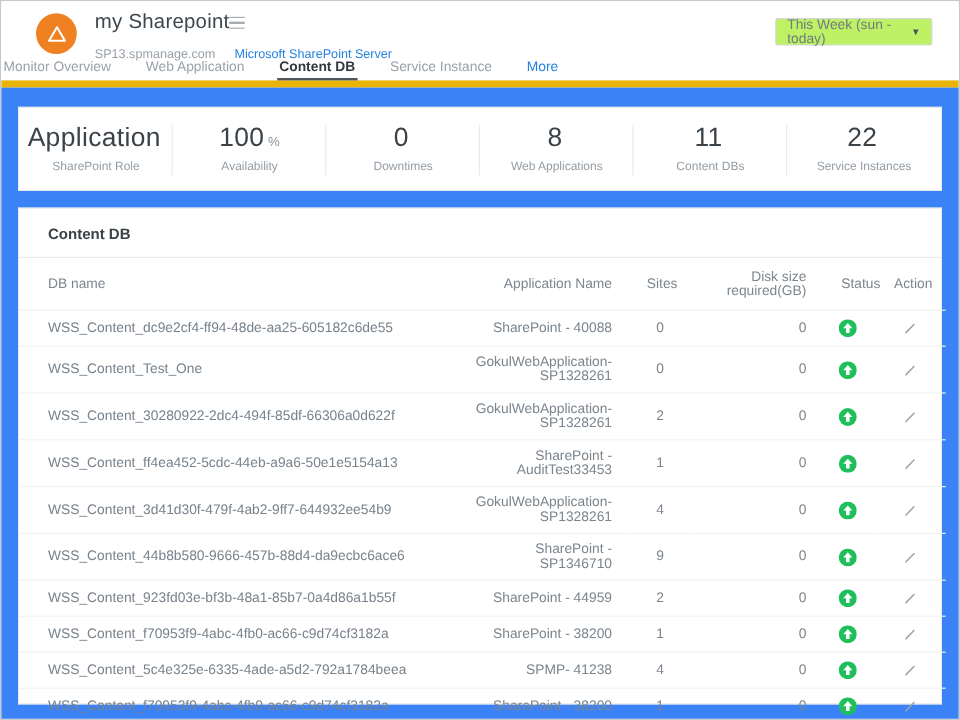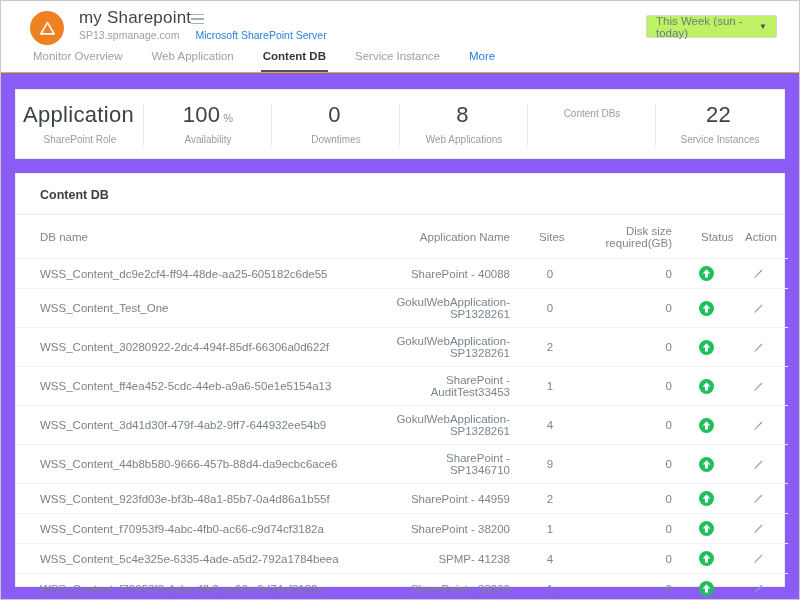--- a/index.html
+++ b/index.html
@@ -9,37 +9,37 @@
 
   
   .header { height:47px; position:relative; background:#fff; }
   .logo { position:absolute; left:29px; top:10px; width:34px; height:34px; border-radius:50%;
           background:#ef8123; display:flex; align-items:center; justify-content:center; }
   .title-block { position:absolute; left:78px; top:7px; }
   .title-line { display:flex; align-items:center; gap:0; }
   .app-title { font-size:17px; color:#3f474e; letter-spacing:.2px; }
   .hamburger { display:inline-flex; flex-direction:column; gap:3px; cursor:pointer; padding-top:2px; }
   .hamburger i { display:block; width:13px; height:1.5px; background:#a8aeb4; }
-  .subline { margin-top:1px; font-size:10.5px; color:#99a1a8; }
+  .subline { margin-top:11px; font-size:10.5px; color:#99a1a8; }
   .subline .host { margin-right:16px; }
   .subline .srv-link { color:#2583df; cursor:pointer; }
   .daterange { position:absolute; right:22px; top:14px; width:131px; height:23px; background:#bef264;
                border:1px solid #d3d7d9; border-radius:2px; display:flex; align-items:center;
                justify-content:space-between; padding:0 9px; font-size:11.5px; color:#6f7a82; cursor:pointer; }
   .caret { font-size:8px; color:#4c5359; }
 
   
-  .tabs { height:25px; padding-left:30px; display:flex; gap:25px; background:#fff;
-          font-size:11.5px; color:#9aa2a9; border-bottom:1px solid #eab308; }
+  .tabs { height:25px; display:flex; gap:25px; background:#fff;
+          font-size:11.5px; color:#9aa2a9; border-bottom:6px solid #eab308; }
   .tab { padding:2px 2px 0; cursor:pointer; white-space:nowrap; }
   .tab.active { color:#32383d; font-weight:bold; border-bottom:2px solid #4e555b; }
   .tab.more { color:#2583df; }
 
   
-  .content { height:528px; background:#8b5cf6; padding:16px 14px 0; }
+  .content { height:528px; background:#3b82f6; padding:16px 14px 0; }
 
   
   .stats-card { height:70px; background:#fff; border:1px solid #e9ebec; display:flex; margin-bottom:14px; }
   .stat { flex:1; text-align:center; padding-top:12px; position:relative; }
   .stat:not(:last-child)::after { content:""; position:absolute; right:0; top:14px; height:42px;
                                   width:1px; background:#e8eaeb; }
   .stat-value { font-size:22px; color:#3b4248; letter-spacing:.3px; }
   .stat-suffix { font-size:11px; color:#8b9299; margin-left:3px; }
   .stat-label { margin-top:6px; font-size:10px; color:#949da4; }
 
@@ -113,20 +113,21 @@
       </div>
       <div class="stat">
         <div class="stat-value"><span>0</span><span class="stat-suffix"></span></div>
         <div class="stat-label">Downtimes</div>
       </div>
       <div class="stat">
         <div class="stat-value"><span>8</span><span class="stat-suffix"></span></div>
         <div class="stat-label">Web Applications</div>
       </div>
       <div class="stat">
+        <div class="stat-value"><span>11</span><span class="stat-suffix"></span></div>
         <div class="stat-label">Content DBs</div>
       </div>
       <div class="stat">
         <div class="stat-value"><span>22</span><span class="stat-suffix"></span></div>
         <div class="stat-label">Service Instances</div>
       </div>
     </div>
 
     <div class="table-card">
       <div class="card-title">Content DB</div>

